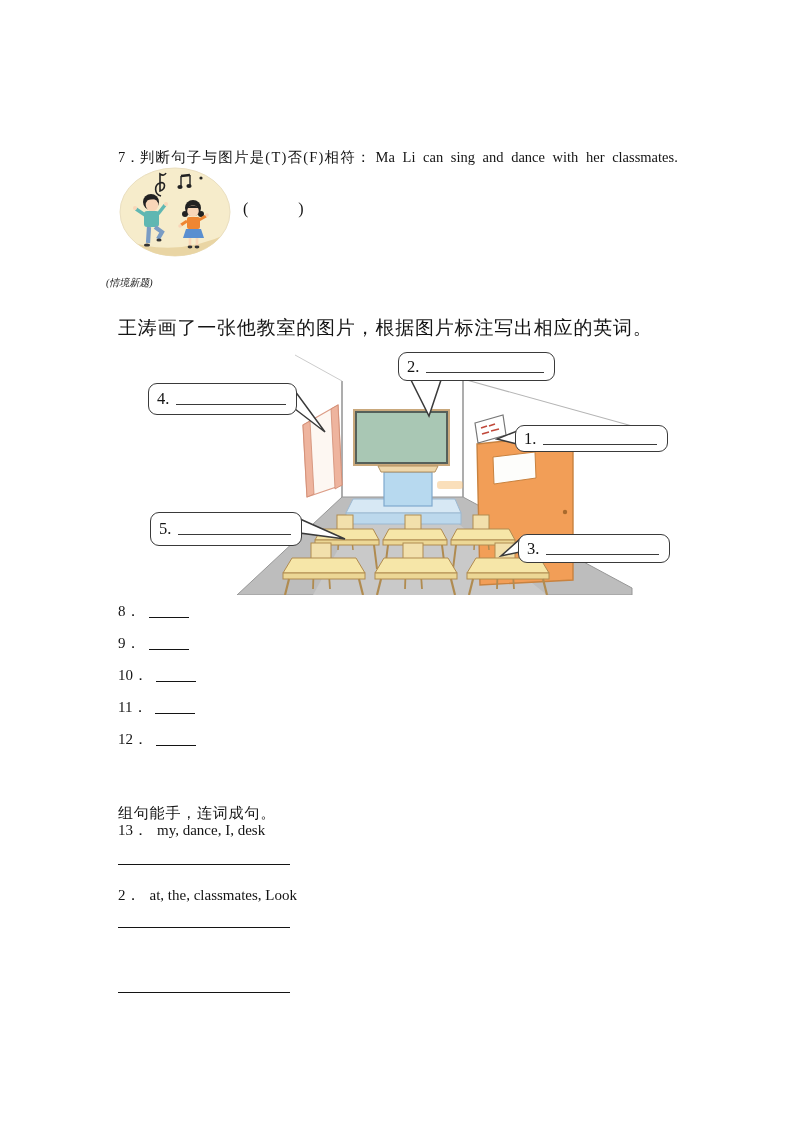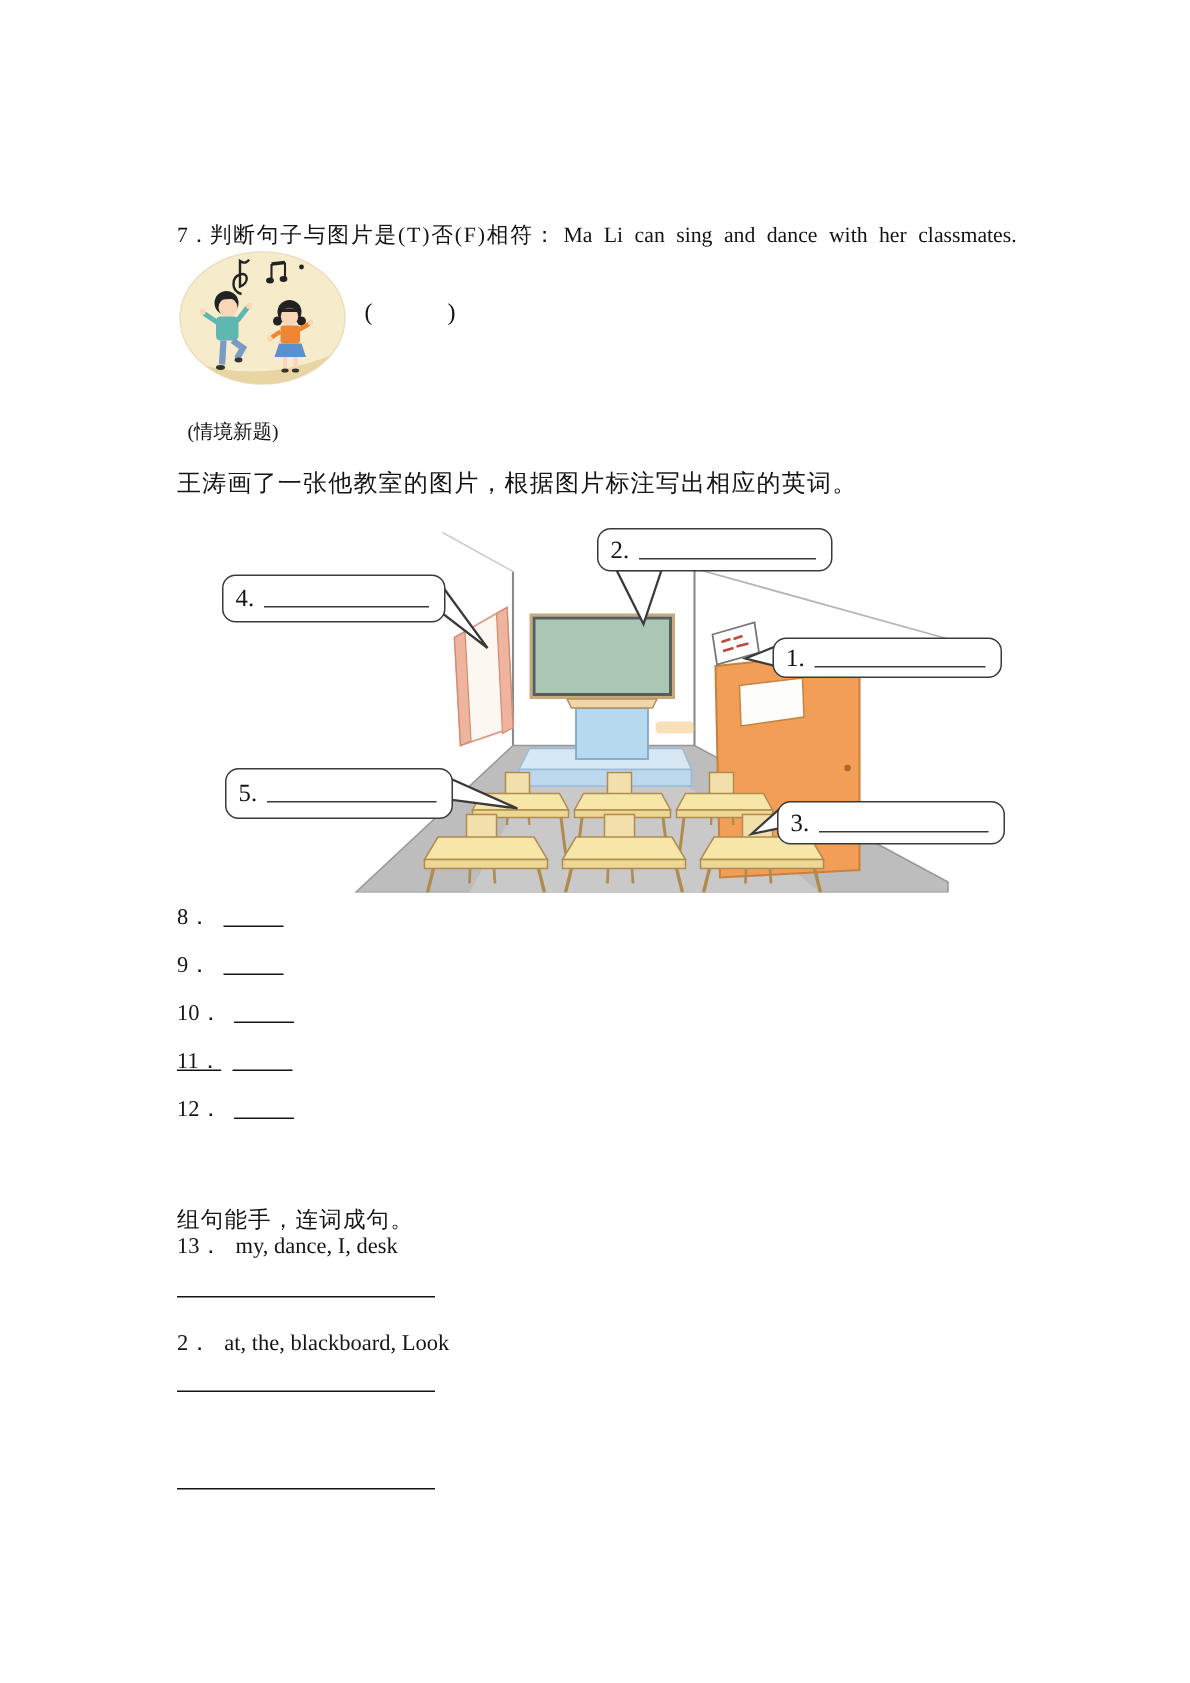--- a/index.html
+++ b/index.html
@@ -3,22 +3,22 @@
 <meta charset="utf-8">
 <style>
   html,body{margin:0;padding:0;background:#ffffff;}
   .page{position:relative;width:793px;height:1122px;background:#fff;
         font-family:"Liberation Serif","DejaVu Serif",serif;color:#141414;overflow:hidden;}
   .abs{position:absolute;}
   .q7{left:118px;top:133px;width:566px;font-size:14.5px;line-height:1.35;}
   .prompt-cn{letter-spacing:1.2px;}
   .sentence-en{word-spacing:4px;margin-left:4px;}
   .parens{left:243px;top:200px;font-size:16px;white-space:pre;letter-spacing:2px;}
-  .note{left:125px;top:266px;font-size:13px;}
-  .instr{left:118px;top:296px;font-size:16px;letter-spacing:0.8px;}
+  .note{left:106px;top:266px;font-size:10px;font-style:italic;}
+  .instr{left:118px;top:296px;font-size:19px;letter-spacing:0.8px;}
   .illus{left:145px;top:345px;width:540px;height:250px;}
   .illus svg.art{position:absolute;left:0;top:0;z-index:1;}
   .bubble{position:absolute;background:#fff;border:1.6px solid #3a3a3a;border-radius:9px;
           display:flex;align-items:center;padding:1px 8px;font-size:16.5px;z-index:2;box-sizing:border-box;}
   .bline{flex:1;border-bottom:1.4px solid #3a3a3a;height:14px;margin:0 2px 3px 7px;}
   .fill-row{left:118px;font-size:15px;}
   .short-blank{display:inline-block;width:40px;height:14px;border-bottom:1.3px solid #141414;
                margin-left:8px;vertical-align:-2px;}
   .sec-title{left:118px;top:789px;font-size:15px;letter-spacing:0.8px;font-family:Liberation Serif, serif;}
   .wi-row{left:118px;font-size:15px;}
@@ -216,28 +216,28 @@
     </div>
     <div class="bubble" style="left:5px;top:167px;width:152px;height:34px;">
       <span>5.</span>
       <span class="bline"></span>
     </div>
   </div>
 
   <div class="abs fill-row" style="top:602px;"><span>8．</span><span class="short-blank"></span></div>
   <div class="abs fill-row" style="top:634px;"><span>9．</span><span class="short-blank"></span></div>
   <div class="abs fill-row" style="top:666px;"><span>10．</span><span class="short-blank"></span></div>
-  <div class="abs fill-row" style="top:698px;text-decoration:underline;"><span>11．</span><span class="short-blank"></span></div>
+  <div class="abs fill-row" style="top:698px;"><span>11．</span><span class="short-blank"></span></div>
   <div class="abs fill-row" style="top:730px;"><span>12．</span><span class="short-blank"></span></div>
 
   <p class="abs sec-title">组句能手，连词成句。</p>
 
   <div class="abs wi-row" style="top:821px;"><span>13．</span><span class="wi-words">my, dance, I, desk</span></div>
   <div class="abs answer-line" style="top:850px;"></div>
 
-  <div class="abs wi-row" style="top:886px;"><span>2．</span><span class="wi-words">at, the, blackboard, Look</span></div>
+  <div class="abs wi-row" style="top:886px;"><span>2．</span><span class="wi-words">at, the, classmates, Look</span></div>
   <div class="abs answer-line" style="top:913px;"></div>
 
   <div class="abs answer-line" style="top:978px;"></div>
 
 
 
 </div>
 
 </body></html>

